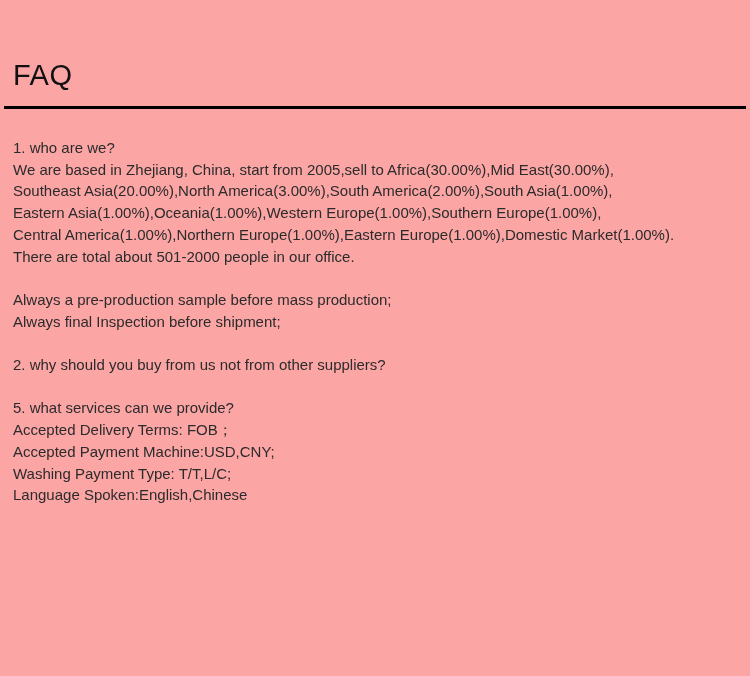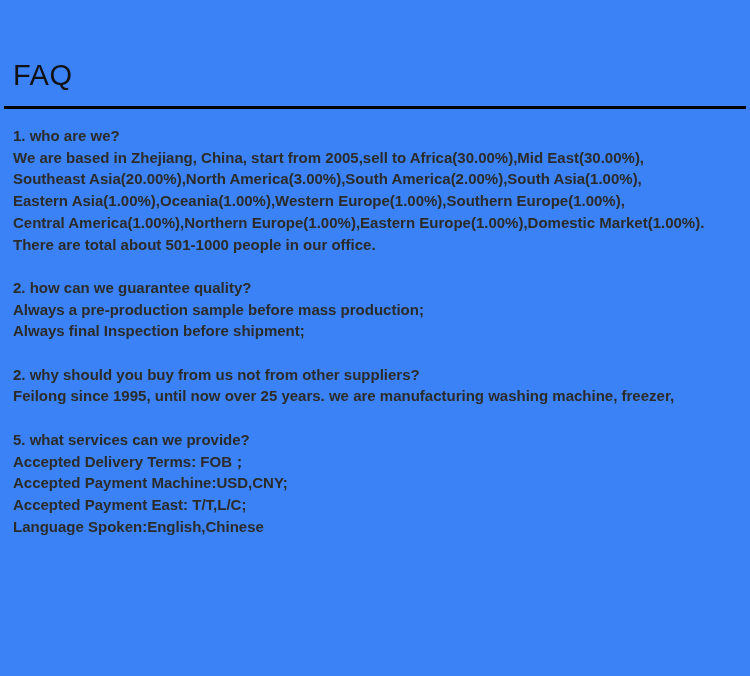--- a/index.html
+++ b/index.html
@@ -4,43 +4,42 @@
 <style>
   html, body {
     margin: 0;
     padding: 0;
     background: #ffffff;
   }
   .page {
     position: relative;
     width: 750px;
     height: 676px;
-    background: #3b82f6;
+    background: #fca5a5;
     overflow: hidden;
     font-family: "Liberation Sans", "DejaVu Sans", sans-serif;
   }
   .faq-title {
     margin: 57px 0 0 13px;
     font-size: 29px;
     line-height: 36px;
     font-weight: 400;
     color: #111111;
     letter-spacing: 0.5px;
   }
   .divider {
     height: 3px;
     background: #000000;
     margin: 13px 4px 0 4px;
   }
   .faq-content {
-    margin: 16px 13px 0 13px;
+    margin: 28px 13px 0 13px;
     font-size: 15px;
     line-height: 21.7px;
     color: #2b2b2b;
-    font-weight: bold;
   }
   .faq-section + .faq-section {
     margin-top: 21.7px;
   }
   .faq-line {
     white-space: nowrap;
   }
 </style>
 </head>
 <body>
@@ -50,32 +49,30 @@
 
   <div class="divider"></div>
 
   <div class="faq-content">
       <div class="faq-section">
         <div class="faq-line">1. who are we?</div>
         <div class="faq-line">We are based in Zhejiang, China, start from 2005,sell to Africa(30.00%),Mid East(30.00%),</div>
         <div class="faq-line">Southeast Asia(20.00%),North America(3.00%),South America(2.00%),South Asia(1.00%),</div>
         <div class="faq-line">Eastern Asia(1.00%),Oceania(1.00%),Western Europe(1.00%),Southern Europe(1.00%),</div>
         <div class="faq-line">Central America(1.00%),Northern Europe(1.00%),Eastern Europe(1.00%),Domestic Market(1.00%).</div>
-        <div class="faq-line">There are total about 501-1000 people in our office.</div>
+        <div class="faq-line">There are total about 501-2000 people in our office.</div>
       </div>
       <div class="faq-section">
-        <div class="faq-line">2. how can we guarantee quality?</div>
         <div class="faq-line">Always a pre-production sample before mass production;</div>
         <div class="faq-line">Always final Inspection before shipment;</div>
       </div>
       <div class="faq-section">
         <div class="faq-line">2. why should you buy from us not from other suppliers?</div>
-        <div class="faq-line">Feilong since 1995, until now over 25 years. we are manufacturing washing machine, freezer,</div>
       </div>
       <div class="faq-section">
         <div class="faq-line">5. what services can we provide?</div>
         <div class="faq-line">Accepted Delivery Terms: FOB；</div>
         <div class="faq-line">Accepted Payment Machine:USD,CNY;</div>
-        <div class="faq-line">Accepted Payment East: T/T,L/C;</div>
+        <div class="faq-line">Washing Payment Type: T/T,L/C;</div>
         <div class="faq-line">Language Spoken:English,Chinese</div>
       </div>
     </div>
 </div>
 
 </body></html>

